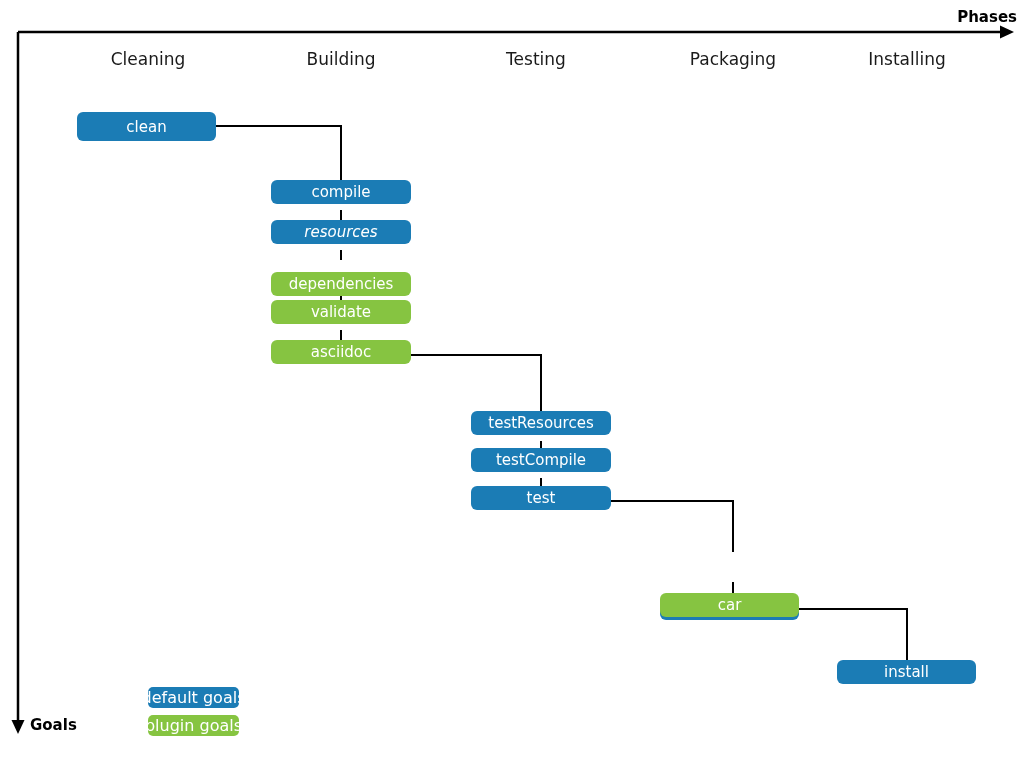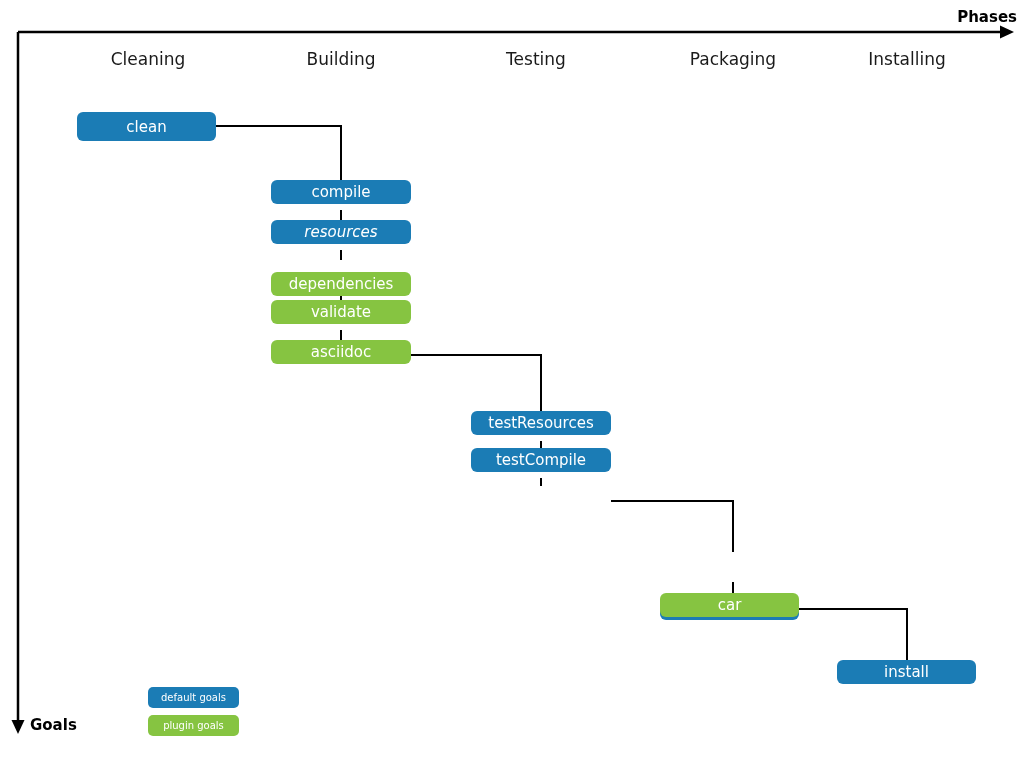--- a/index.html
+++ b/index.html
@@ -63,21 +63,21 @@
   .n-jar           { left: 660px; top: 552px; width: 139px; margin-top: 44px; }
   .n-car           { left: 660px; top: 593px; width: 139px; }
   .n-install       { left: 837px; top: 660px; width: 139px; }
 
   .legend-box {
     position: absolute;
     width: 91px;
     height: 21px;
     border-radius: 5px;
     color: #ffffff;
-    font-size: 10px;
+    font-size: 16px;
     display: flex;
     align-items: center;
     justify-content: center;
     white-space: nowrap;
   }
   .lg-default { left: 148px; top: 687px; background: #1b7cb5; }
   .lg-plugin  { left: 148px; top: 715px; background: #86c441; }
 </style>
 </head>
 <body>
@@ -121,20 +121,21 @@
   <div class="col-header h-installing">Installing</div>
 
   <div class="node blue  n-clean">clean</div>
   <div class="node blue  n-compile">compile</div>
   <div class="node blue  n-resources">resources</div>
   <div class="node green n-dependencies">dependencies</div>
   <div class="node green n-validate">validate</div>
   <div class="node green n-asciidoc">asciidoc</div>
   <div class="node blue  n-testresources">testResources</div>
   <div class="node blue  n-testcompile">testCompile</div>
+  <div class="node blue  n-test">test</div>
   <div class="node blue  n-jar">jar</div>
   <div class="node green n-car">car</div>
   <div class="node blue  n-install">install</div>
 
   <div class="legend-box lg-default">default goals</div>
   <div class="legend-box lg-plugin">plugin goals</div>
 
 </div>
 
 </body></html>

